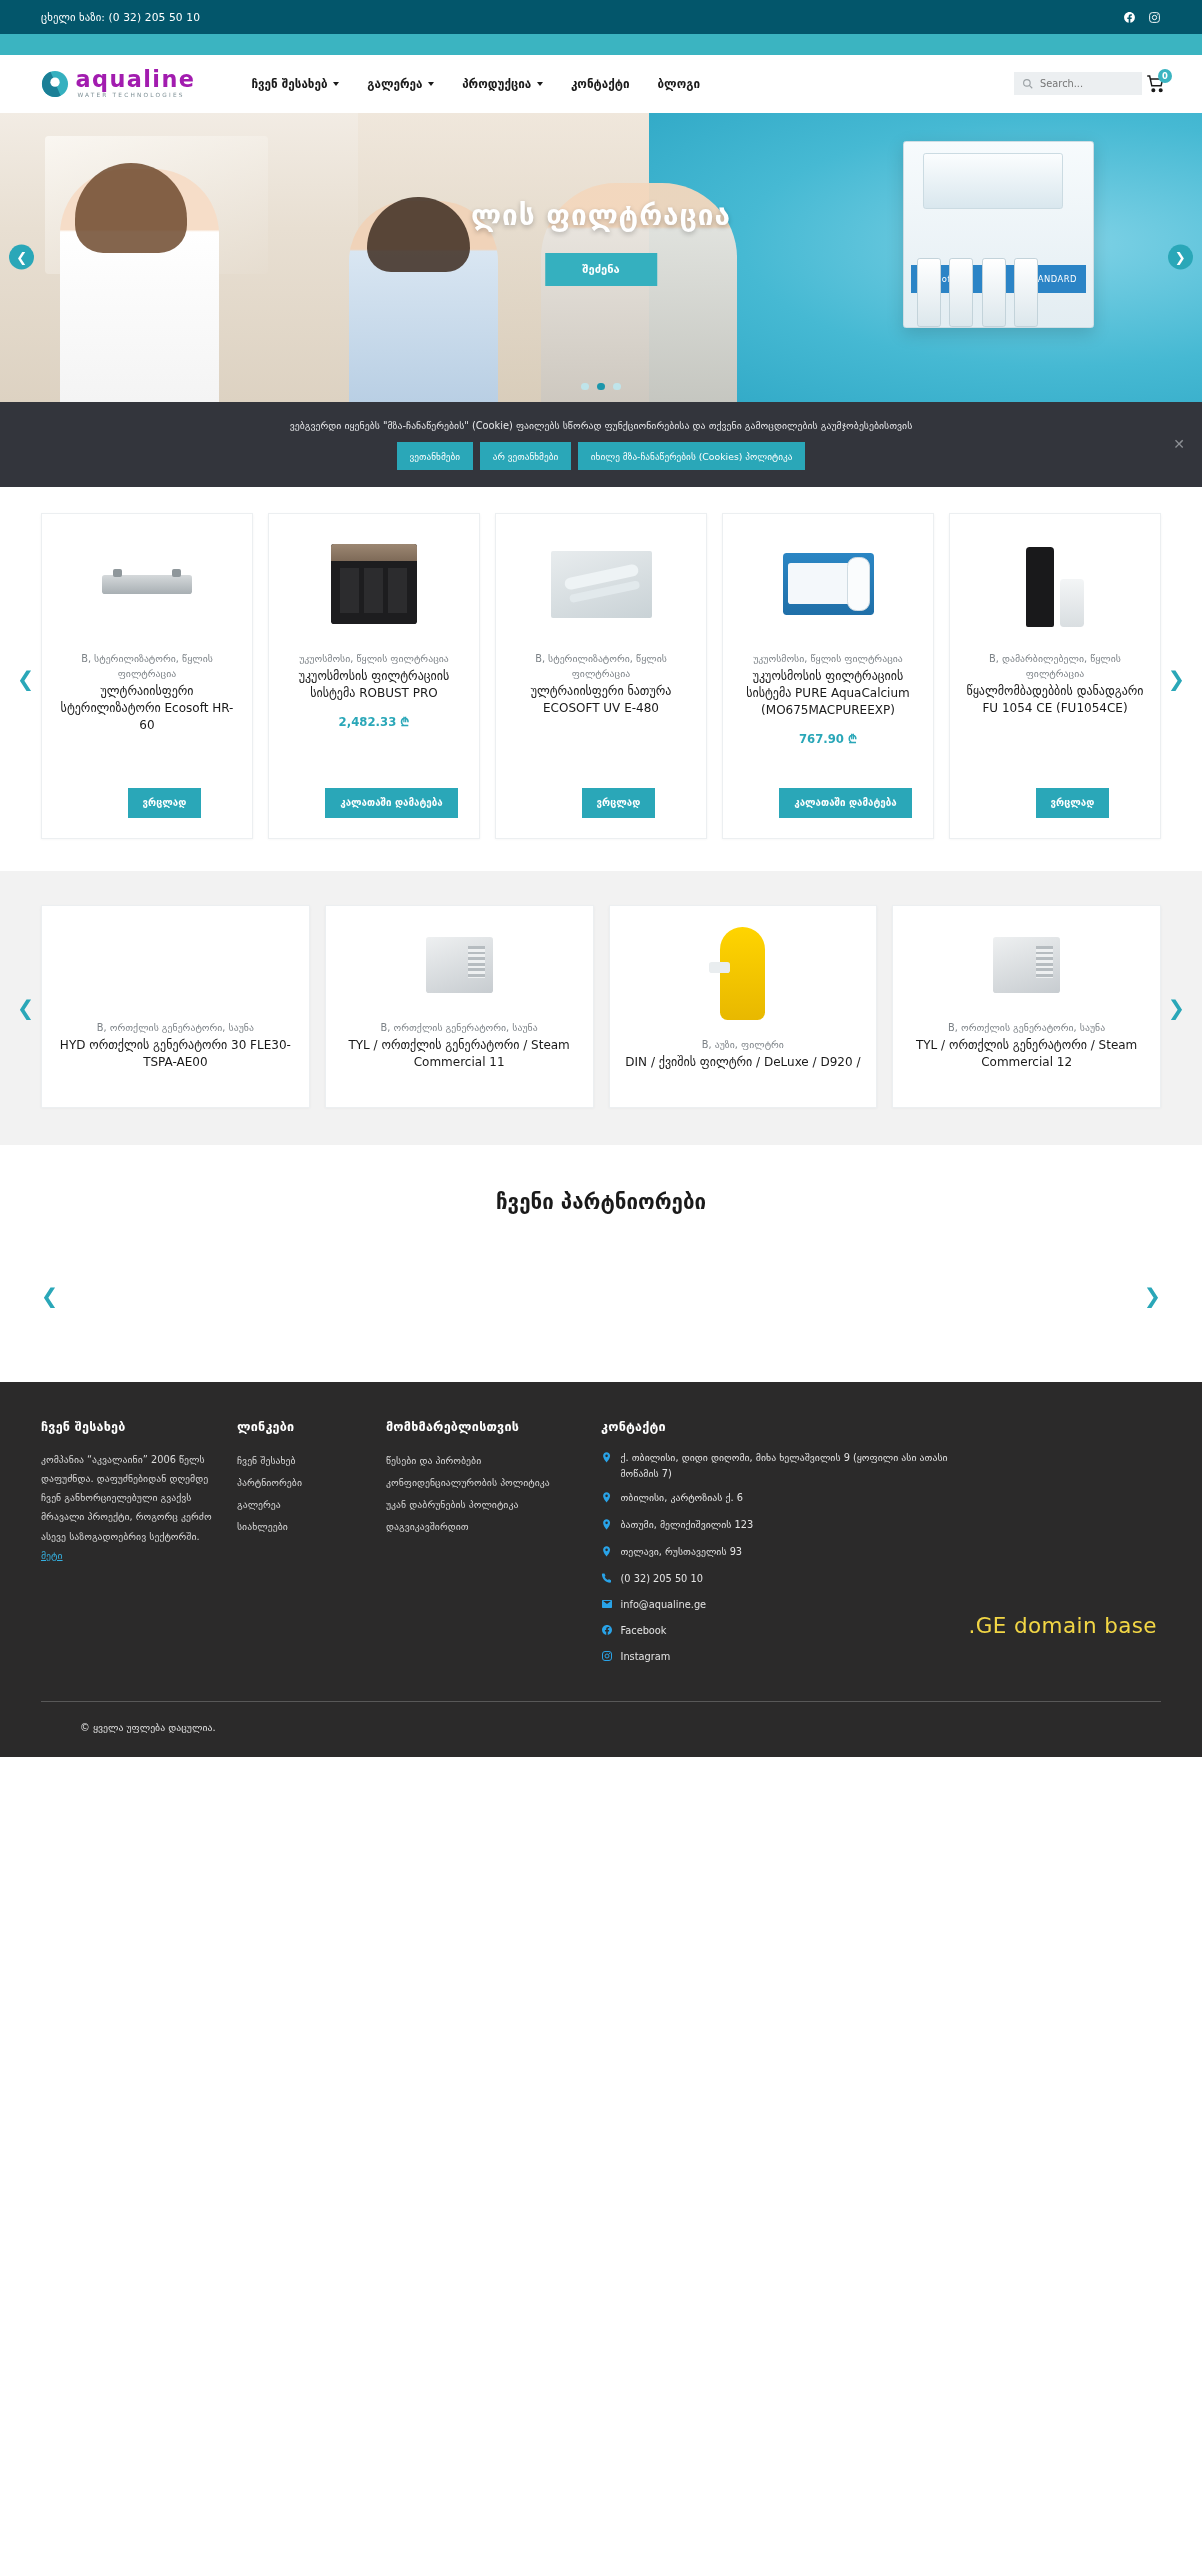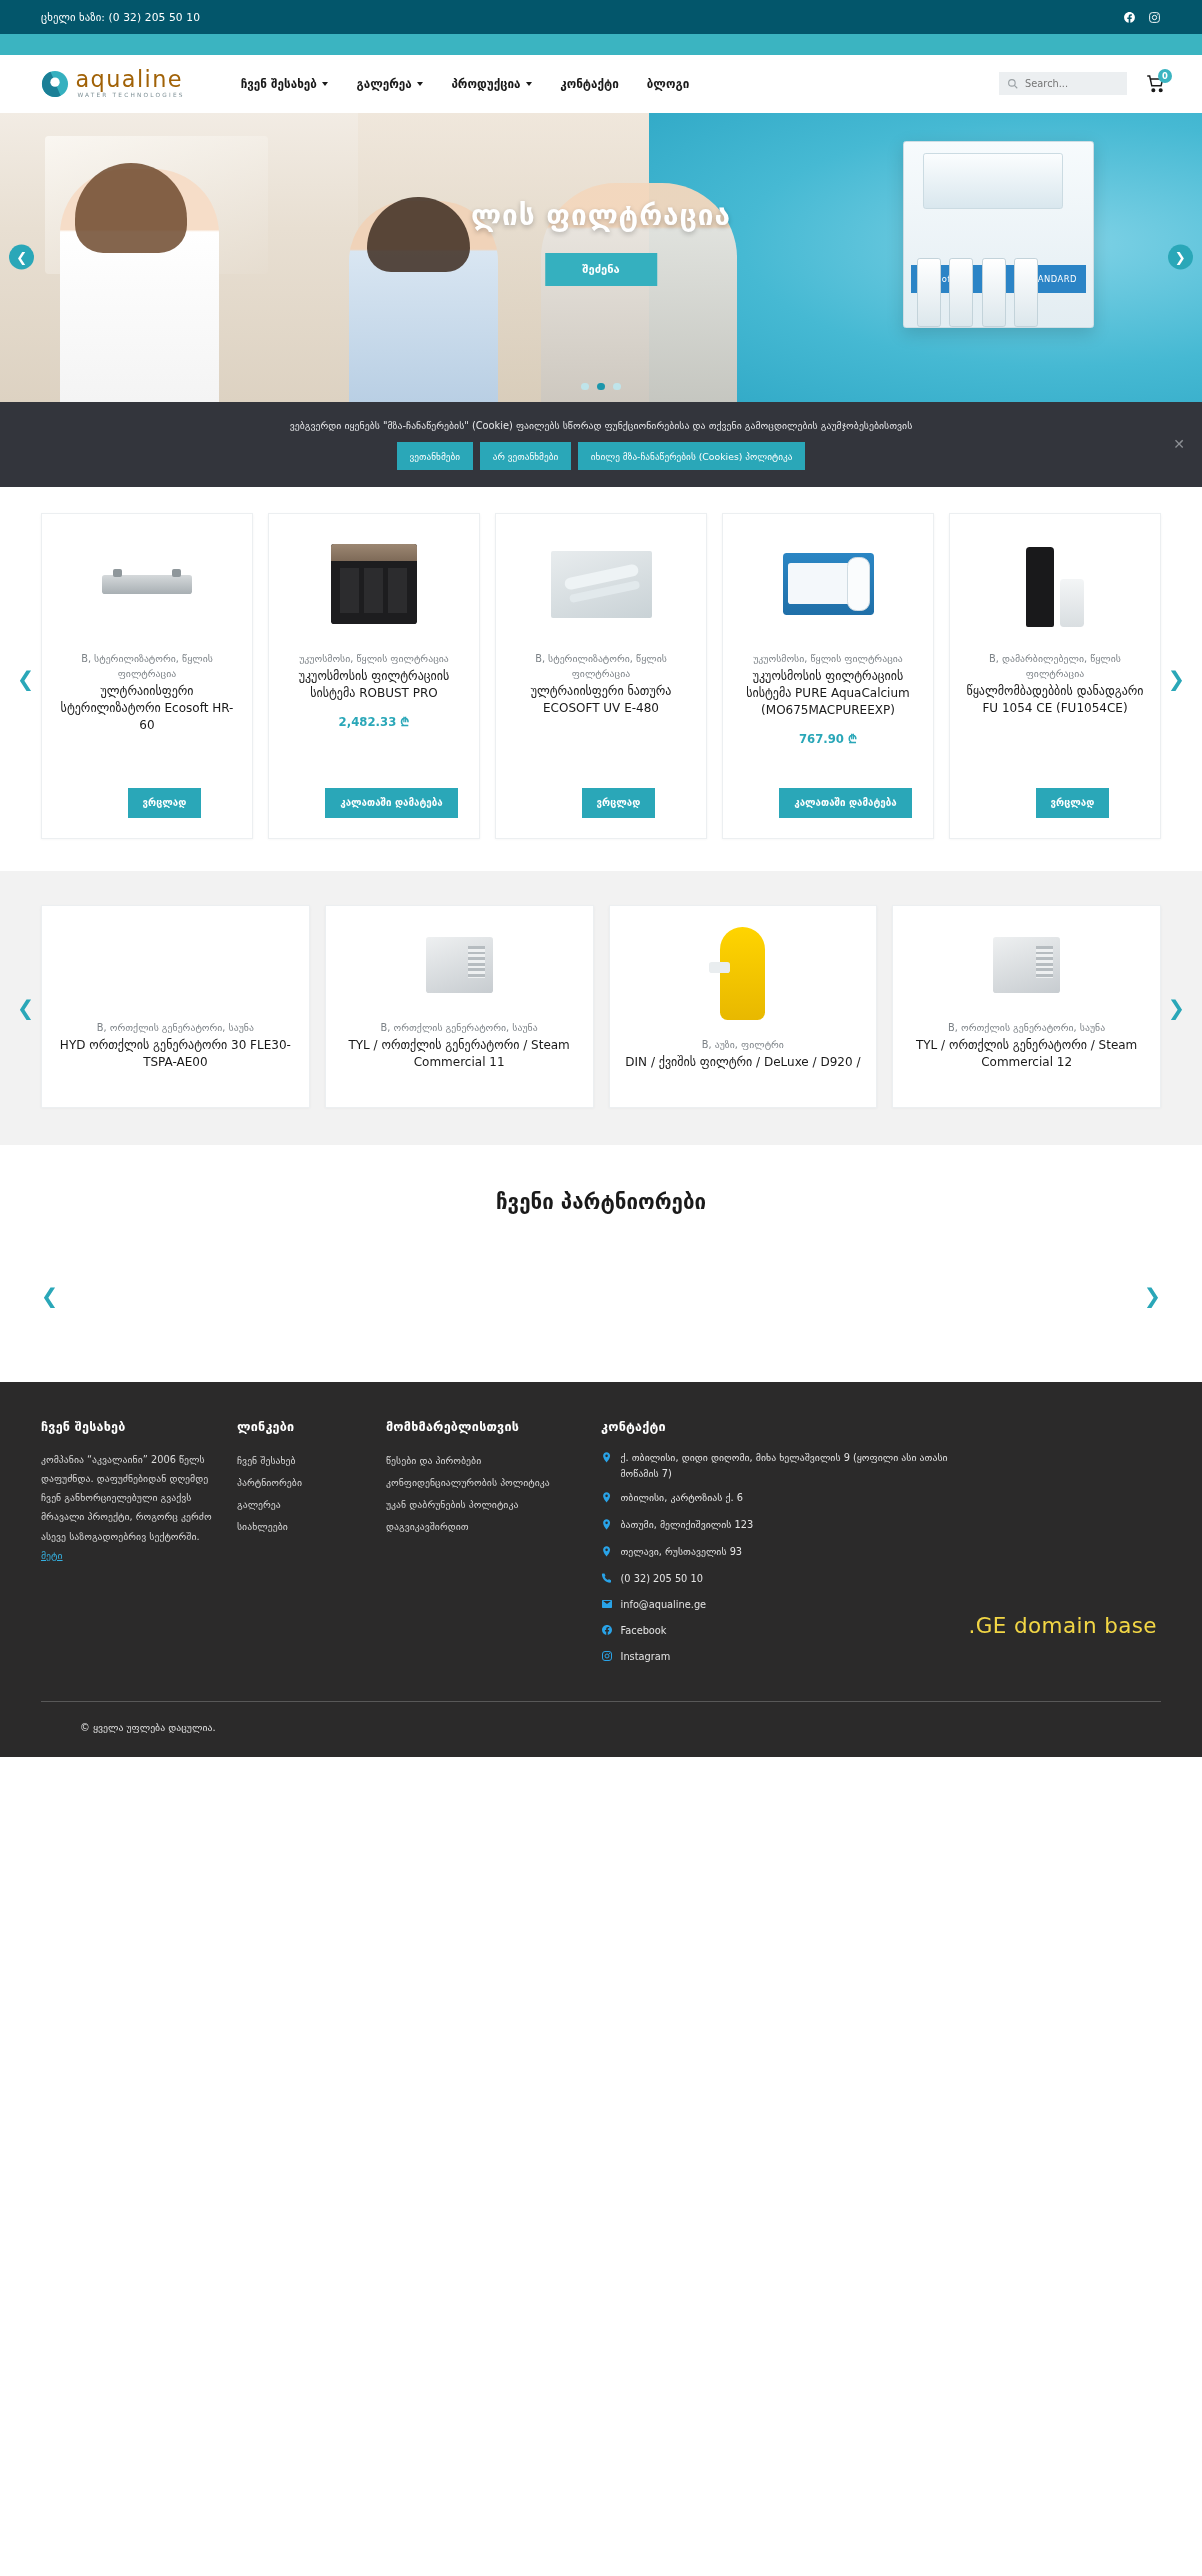--- a/index.html
+++ b/index.html
@@ -49,22 +49,22 @@
   }
   .logo { display: flex; align-items: center; gap: 6.5px; }
   .logo-mark {
     width: 28px; height: 28px;
     position: relative;
   }
   .logo-text-wrap { display: flex; flex-direction: column; line-height: 1; }
   .logo-word {
     font-size: 22.4px;
     letter-spacing: 1.4px;
-    color: #a16207;
-    font-weight: 400;
+    color: #a21caf;
+    font-weight: 700;
     font-family: "DejaVu Sans", sans-serif;
   }
   .logo-sub {
     font-size: 5.8px;
     letter-spacing: 2.2px;
     color: #7d8f95;
     margin-top: 2.8px;
     margin-left: 1.9px;
   }
 
@@ -89,21 +89,20 @@
     border-left: 3.7px solid transparent;
     border-right: 3.7px solid transparent;
     border-top: 4.7px solid #1a1a1a;
     display: inline-block;
   }
 
   .header-right {
     margin-left: auto;
     display: flex;
     align-items: center;
-    gap: 15px;
   }
   .search-box {
     width: 128px;
     height: 23px;
     background: #eceff1;
     display: flex;
     align-items: center;
     padding: 0 8.4px;
     gap: 6.5px;
   }

